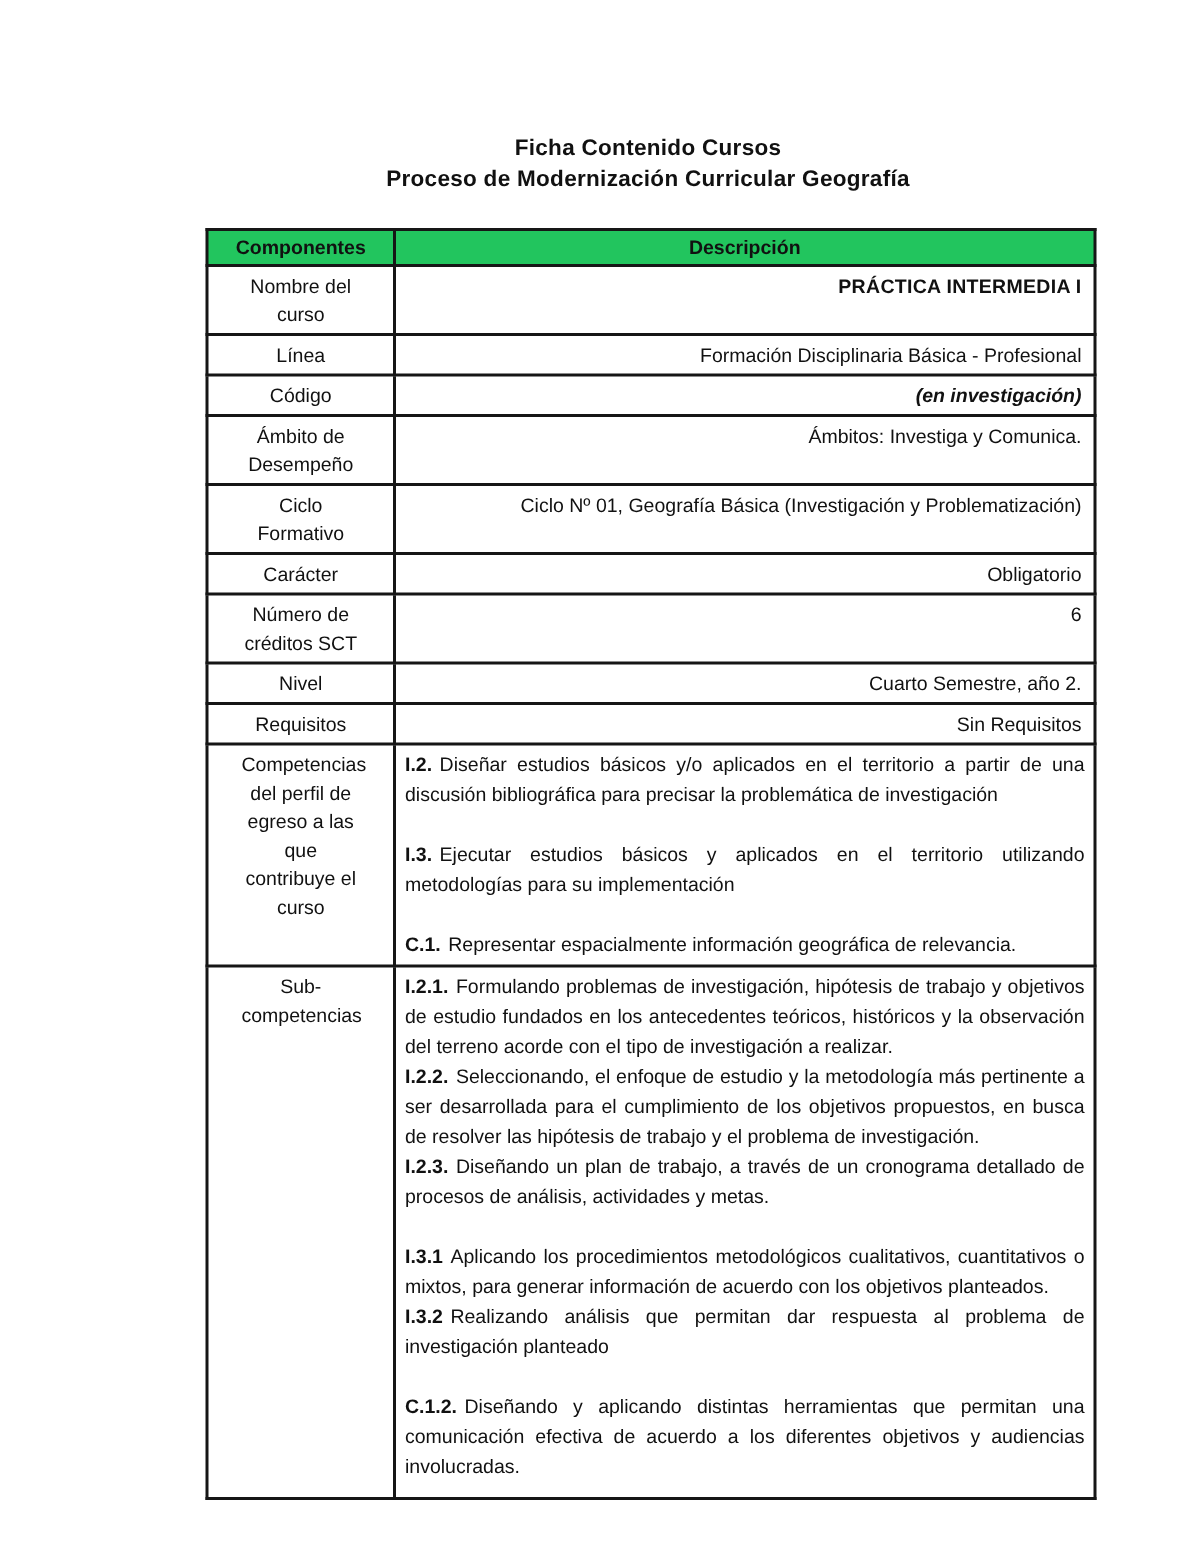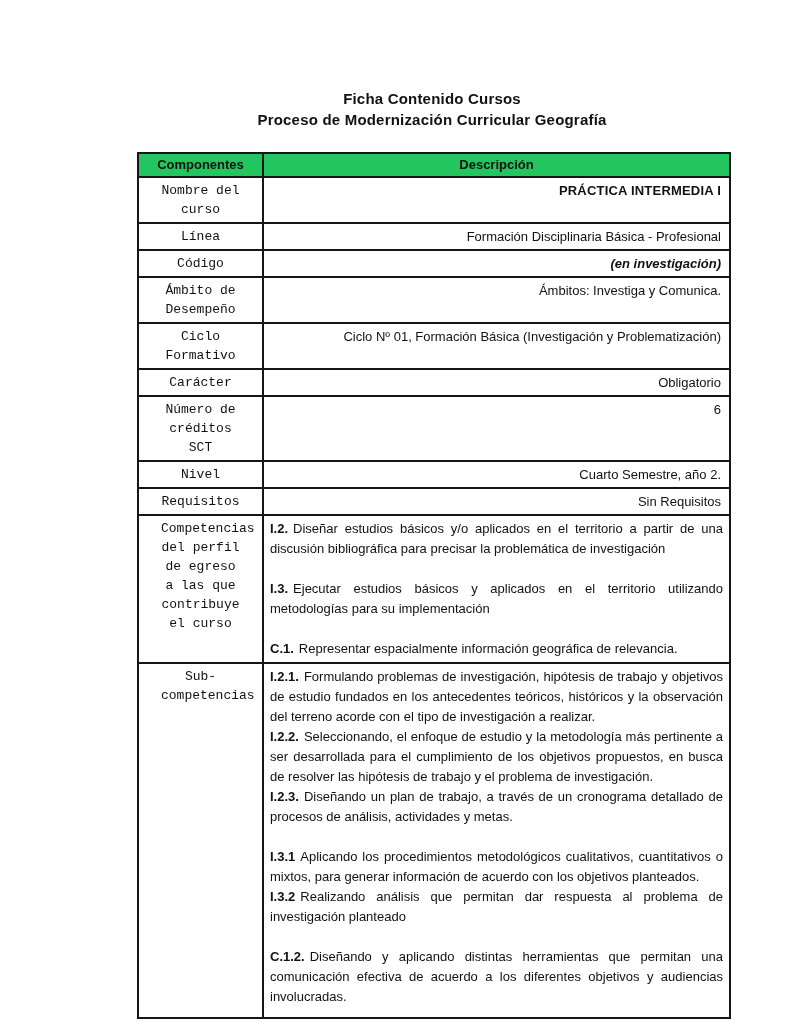--- a/index.html
+++ b/index.html
@@ -44,21 +44,20 @@
     font-weight: bold;
     text-align: center;
     height: 24px;
     padding: 3px 2px;
     font-size: 13px;
   }
   td.lbl {
     text-align: center;
     padding: 3px 22px;
     line-height: 19px;
-    font-family: Liberation Mono, monospace;
   }
   td.val {
     text-align: right;
     padding: 3px 8px;
     line-height: 19px;
   }
   td.val.bold  { font-weight: bold; letter-spacing: 0.2px; }
   td.val.itbold { font-style: italic; font-weight: bold; padding-left: 16px; }
   tr.h25 { height: 25px; }
   tr.h24 { height: 24px; }
@@ -113,21 +112,21 @@
       <td class="val itbold">(en investigación)</td>
     </tr>
 
     <tr class="h40">
       <td class="lbl">Ámbito de Desempeño</td>
       <td class="val">Ámbitos: Investiga y Comunica.</td>
     </tr>
 
     <tr class="h25">
       <td class="lbl">Ciclo Formativo</td>
-      <td class="val">Ciclo Nº 01, Formación Básica (Investigación y Problematización)</td>
+      <td class="val">Ciclo Nº 01, Geografía Básica (Investigación y Problematización)</td>
     </tr>
 
     <tr class="h24">
       <td class="lbl">Carácter</td>
       <td class="val">Obligatorio</td>
     </tr>
 
     <tr class="h39">
       <td class="lbl">Número de créditos SCT</td>
       <td class="val">6</td>

